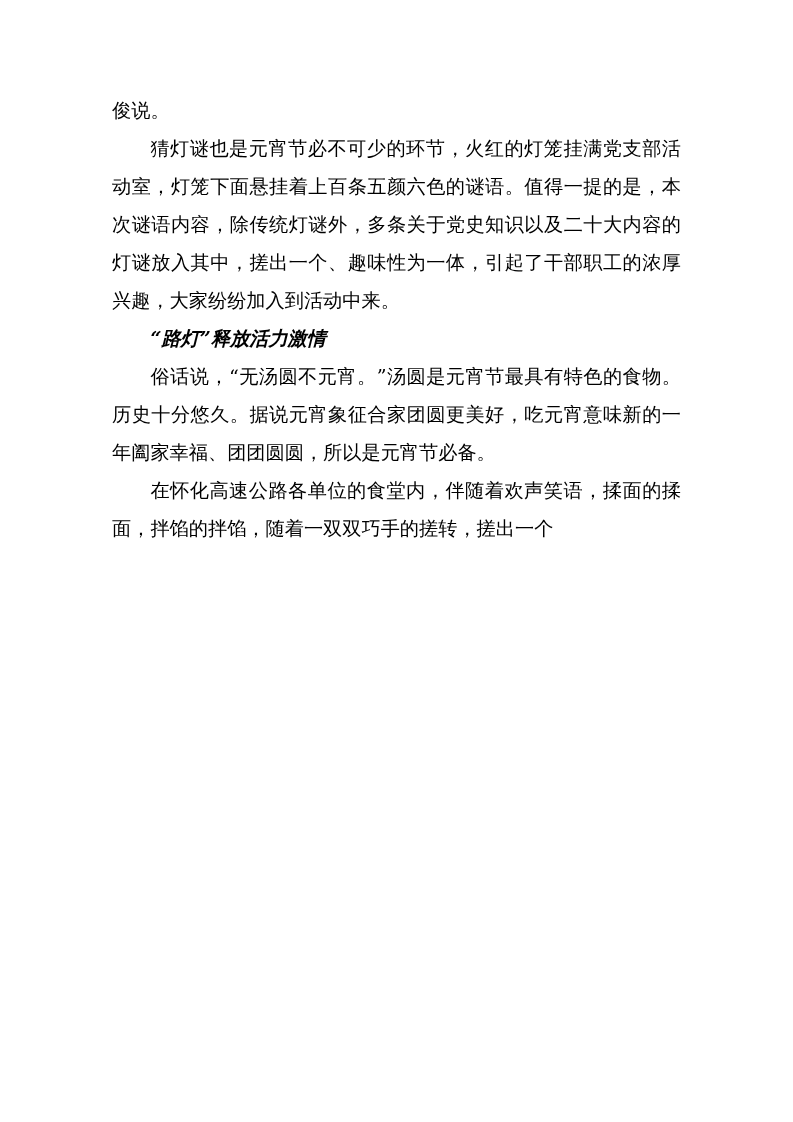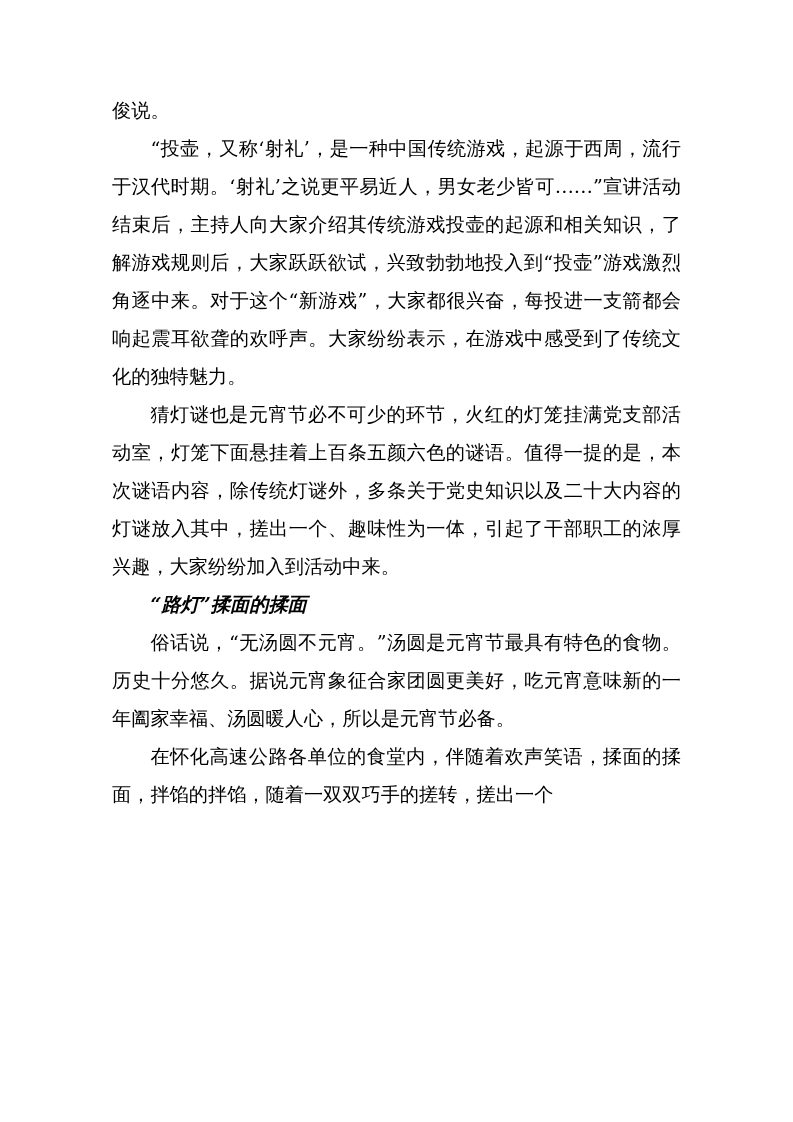--- a/index.html
+++ b/index.html
@@ -44,19 +44,18 @@
     font-style: italic;
     font-family: "DejaVu Serif", "Liberation Serif", serif;
   }
 </style>
 </head>
 <body>
 
 <div class="page">
   <div class="doc-body">
     <p class="para noindent">俊说。</p>
-    <p class="para">“投壶，又称‘射礼’，是一种中国传统游戏，起源于西周，流行于汉代时期。‘射礼’之说更平易近人，男女老少皆可……”宣讲活动结束后，主持人向大家介绍其传统游戏投壶的起源和相关知识，了解游戏规则后，大家跃跃欲试，兴致勃勃地投入到“投壶”游戏激烈角逐中来。对于这个“新游戏”，大家都很兴奋，每投进一支箭都会响起震耳欲聋的欢呼声。大家纷纷表示，在游戏中感受到了传统文化的独特魅力。</p>
     <p class="para">猜灯谜也是元宵节必不可少的环节，火红的灯笼挂满党支部活动室，灯笼下面悬挂着上百条五颜六色的谜语。值得一提的是，本次谜语内容，除传统灯谜外，多条关于党史知识以及二十大内容的灯谜放入其中，搓出一个、趣味性为一体，引起了干部职工的浓厚兴趣，大家纷纷加入到活动中来。</p>
-    <p class="heading">“路灯”揉面的揉面</p>
-    <p class="para">俗话说，“无汤圆不元宵。”汤圆是元宵节最具有特色的食物。历史十分悠久。据说元宵象征合家团圆更美好，吃元宵意味新的一年阖家幸福、汤圆暖人心，所以是元宵节必备。</p>
+    <p class="heading">“路灯”释放活力激情</p>
+    <p class="para">俗话说，“无汤圆不元宵。”汤圆是元宵节最具有特色的食物。历史十分悠久。据说元宵象征合家团圆更美好，吃元宵意味新的一年阖家幸福、团团圆圆，所以是元宵节必备。</p>
     <p class="para">在怀化高速公路各单位的食堂内，伴随着欢声笑语，揉面的揉面，拌馅的拌馅，随着一双双巧手的搓转，搓出一个</p>
   </div>
 </div>
 
 </body></html>

